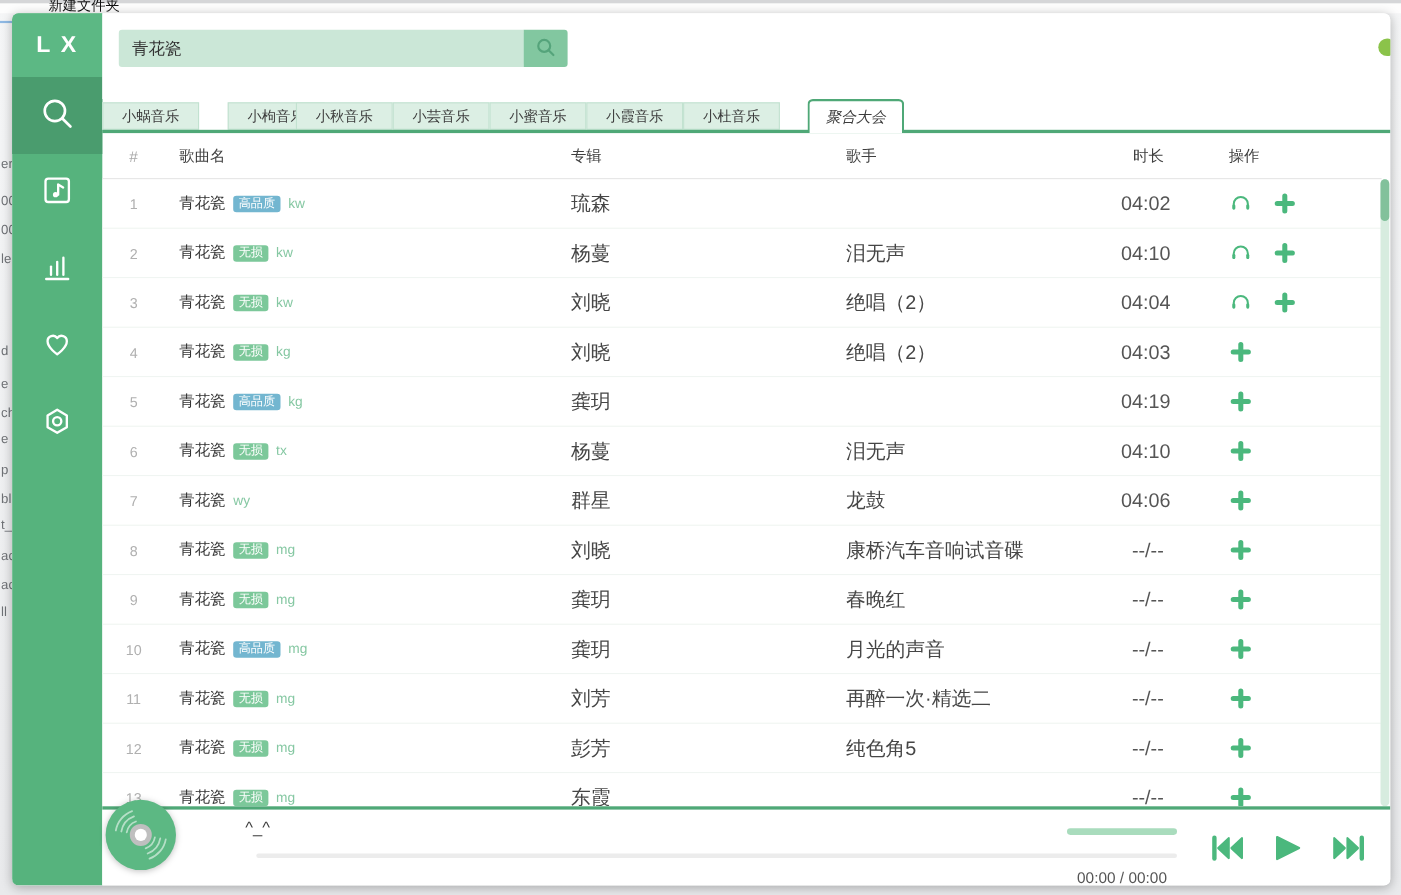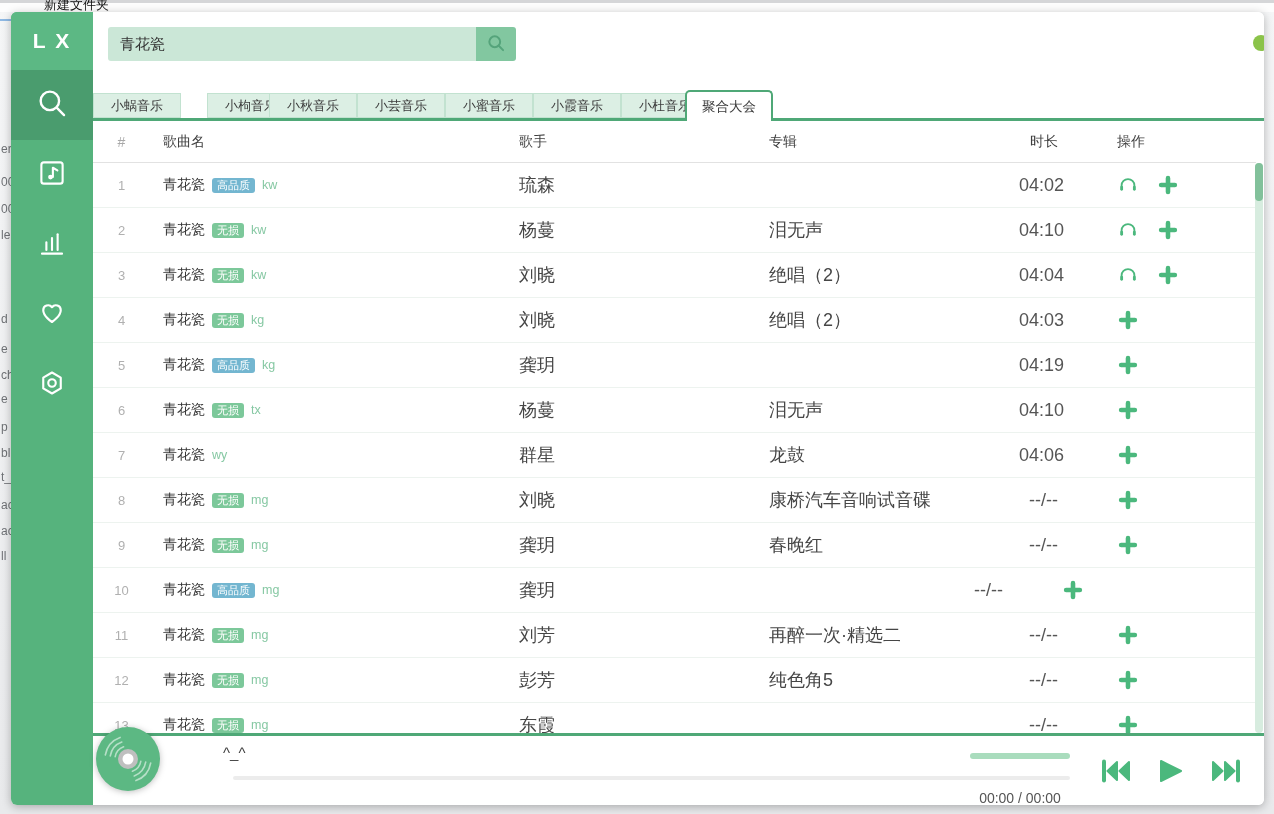--- a/index.html
+++ b/index.html
@@ -169,30 +169,30 @@
       </div>
       <div class="tab" style="left: 352px;">
         <span>小蜜音乐</span>
       </div>
       <div class="tab" style="left: 440px;">
         <span>小霞音乐</span>
       </div>
       <div class="tab" style="left: 528px;">
         <span>小杜音乐</span>
       </div>
-      <div class="tab active" style="left: 592px;">
+      <div class="tab active" style="left: 641px; font-style: italic;">
         <span>聚合大会</span>
       </div>
     </div>
 
   <div class="thead grid-cols">
     <div class="h-idx">#</div>
     <div class="c-title">歌曲名</div>
+    <div>专辑</div>
     <div>歌手</div>
-    <div>专辑</div>
     <div class="c-dur">时长</div>
     <div class="c-act">操作</div>
   </div>
 
   <div class="rows" id="rows">
       <div class="row grid-cols">
       <div class="r-idx">1</div>
       <div class="c-title r-title">
         <span class="t">青花瓷</span>
         <span class="badge hq">高品质</span>
@@ -381,20 +381,21 @@
       </div>
     </div>
       <div class="row grid-cols">
       <div class="r-idx">10</div>
       <div class="c-title r-title">
         <span class="t">青花瓷</span>
         <span class="badge hq">高品质</span>
         <span class="src-tag">mg</span>
       </div>
       <div class="r-artist">龚玥</div>
+      <div class="r-album">月光的声音</div>
       <div class="r-dur c-dur">--/--</div>
       <div class="c-act">
 
         <span class="act-ic add">
             <svg width="22" height="22" viewBox="0 0 24 24" fill="none" stroke="#4bb87d" stroke-width="5" stroke-linecap="round">
               <path d="M12 4.5v15M4.5 12h15"></path>
             </svg>
           </span>
       </div>
     </div>

